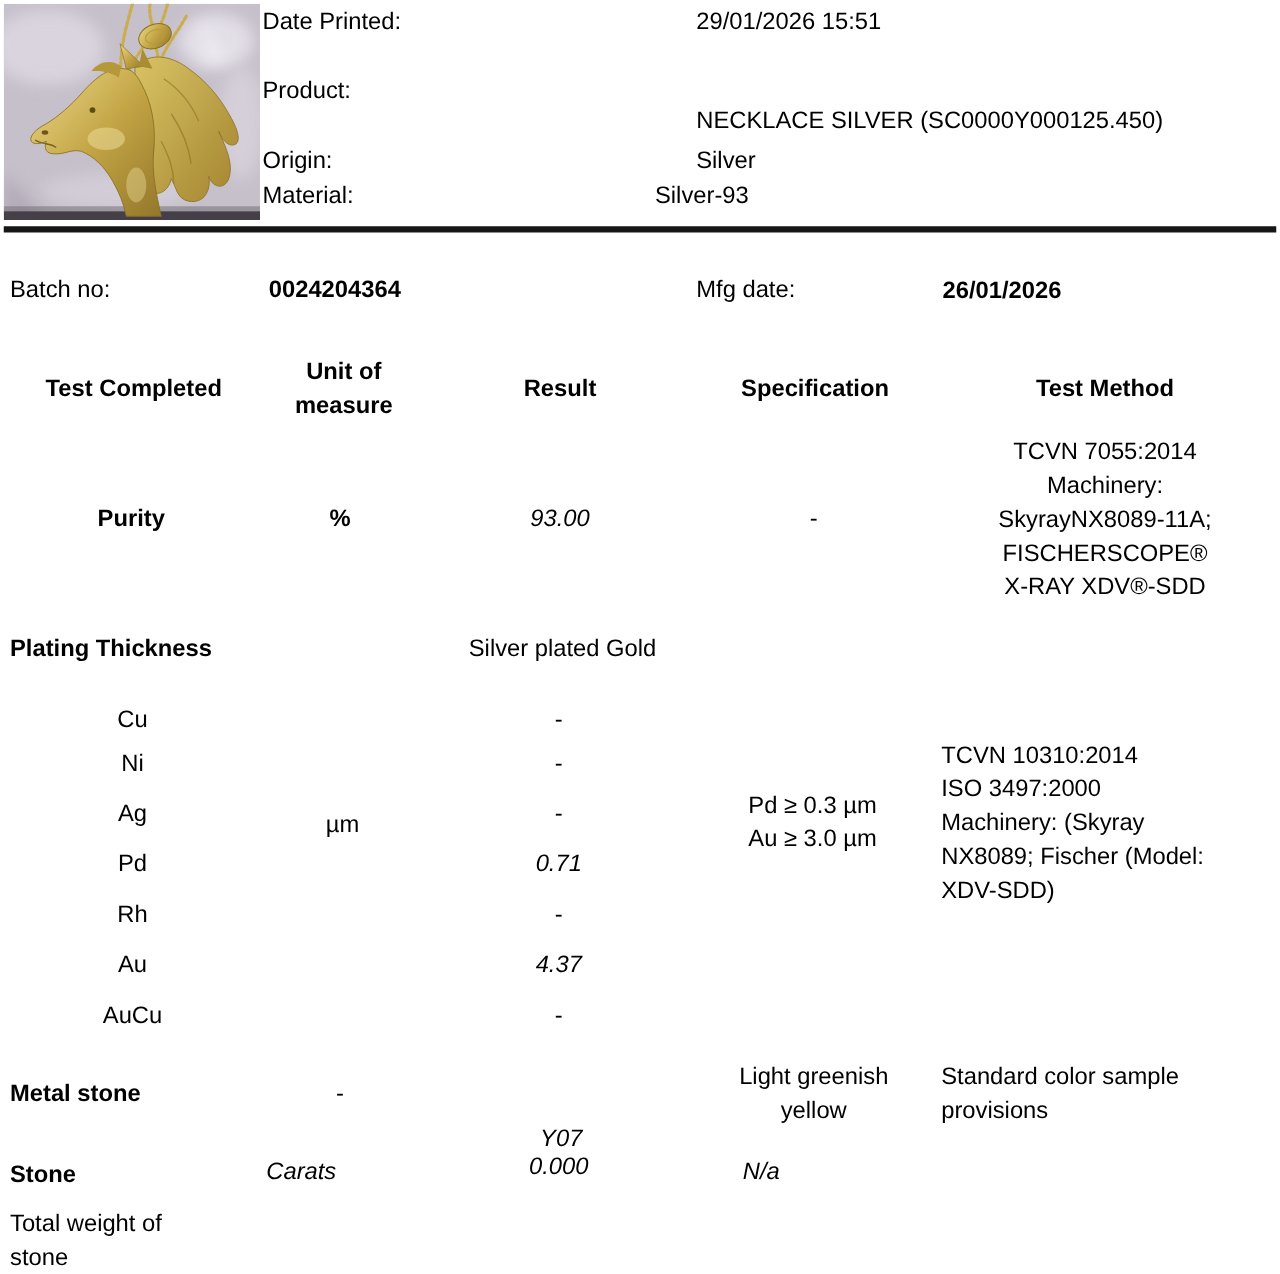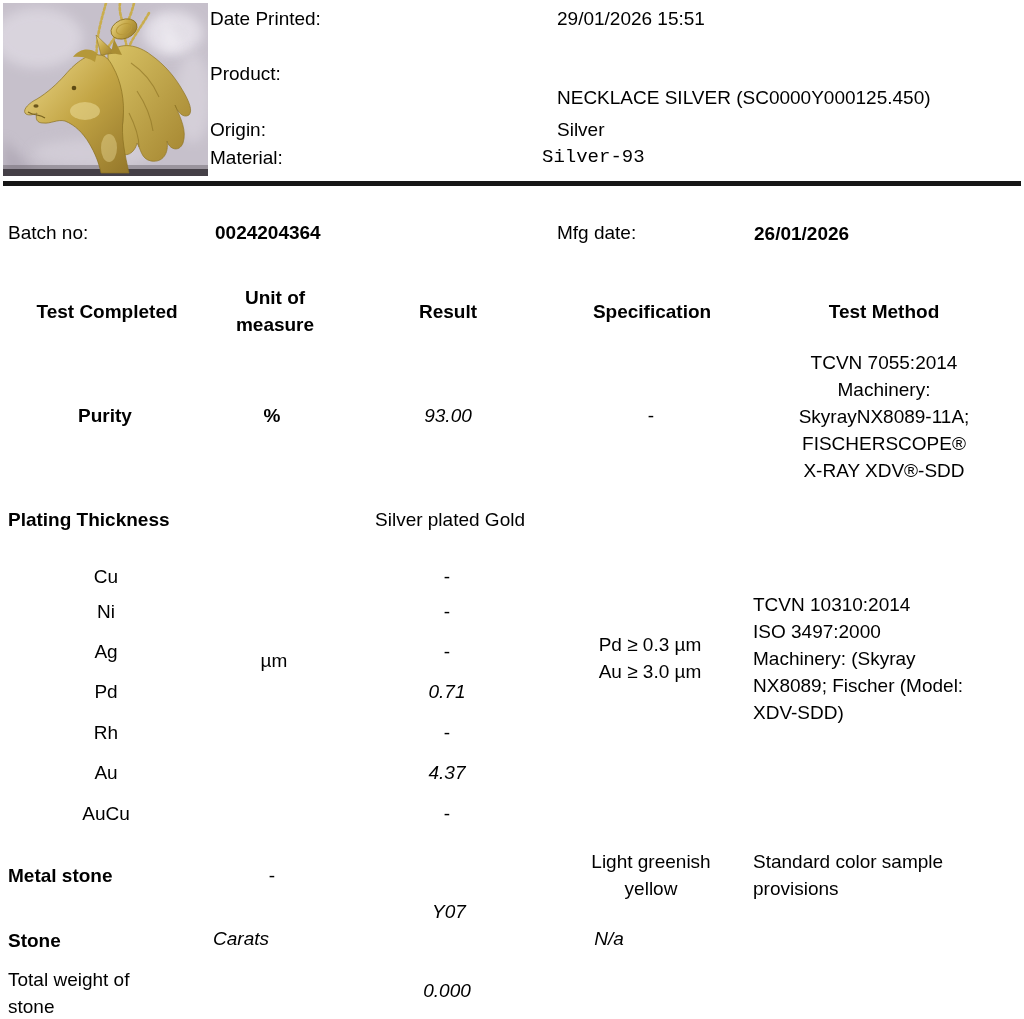--- a/index.html
+++ b/index.html
@@ -86,21 +86,21 @@
     </g>
   </svg>
 
   <div class="t lv" style="left:210px;top:18px;">Date Printed:</div>
   <div class="t lv" style="left:557px;top:18px;">29/01/2026 15:51</div>
   <div class="t lv" style="left:210px;top:73px;">Product:</div>
   <div class="t lv" style="left:557px;top:73px;margin-top:24px;">NECKLACE SILVER (SC0000Y000125.450)</div>
   <div class="t lv" style="left:210px;top:129px;">Origin:</div>
   <div class="t lv" style="left:557px;top:129px;">Silver</div>
   <div class="t lv" style="left:210px;top:157px;">Material:</div>
-  <div class="t lv" style="left:542px;top:157px;font-family:Liberation Mono, monospace;">Silver-93</div>
+  <div class="t lv" style="left:524px;top:157px;">Silver-93</div>
 
   <div class="divider"></div>
 
   <div class="t lv" style="left:8px;top:232px;">Batch no:</div>
   <div class="t lv b" style="left:215px;top:232px;">0024204364</div>
   <div class="t lv" style="left:557px;top:232px;">Mfg date:</div>
   <div class="t lv b" style="left:754px;top:233px;">26/01/2026</div>
 
   <div class="t cc b" style="left:107px;top:311px;">Test Completed</div>
   <div class="t cc b pre" style="left:275px;top:311px;">Unit of
@@ -163,15 +163,15 @@
     <div>Standard color sample</div>
     <div>provisions</div>
   </div>
 
   <div class="t lv b" style="left:8px;top:940px;">Stone</div>
   <div class="t cc i" style="left:609px;top:938px;">N/a</div>
 
   <div class="t pre" style="left:8px;top:966px;line-height:27px;">Total weight of
 stone</div>
   <div class="t cc i" style="left:241px;top:938px;">Carats</div>
-  <div class="t cc i" style="left:447px;top:990px;font-style:italic;">0.000</div>
+  <div class="t cc i" style="left:447px;top:934px;font-style:italic;">0.000</div>
 
 </div>
 
 </body></html>

